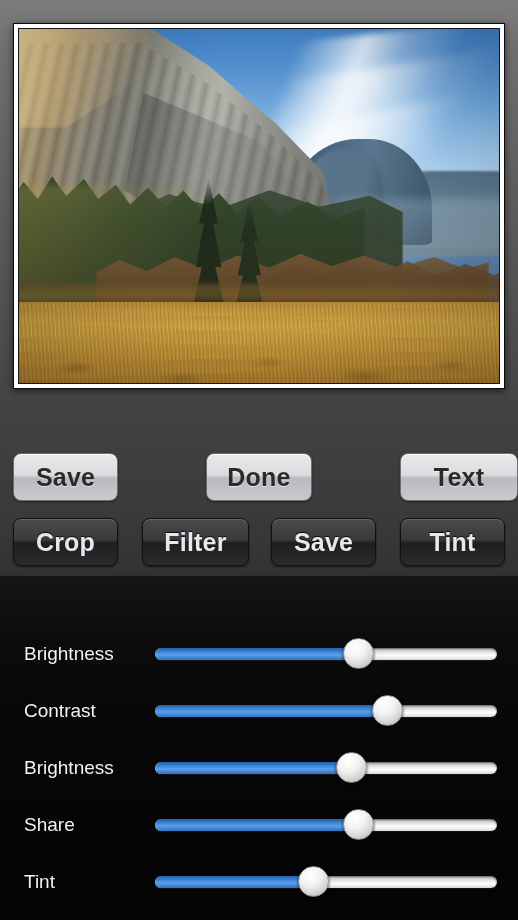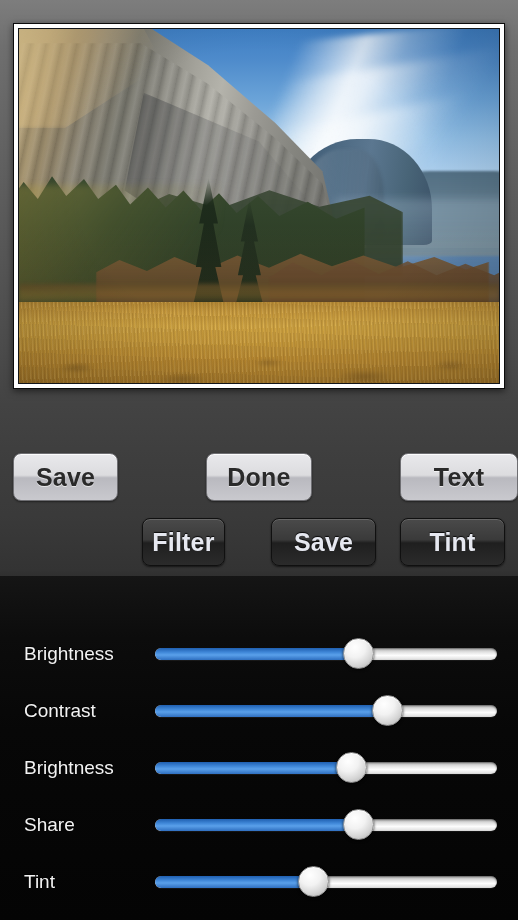--- a/index.html
+++ b/index.html
@@ -431,21 +431,22 @@
     </div>
   </div>
 
   <div id="button-area">
     <div class="btn-row" id="row-primary">
         <div class="btn btn-light" style="left: 13px; width: 105px;">Save</div>
         <div class="btn btn-light" style="left: 206px; width: 106px;">Done</div>
         <div class="btn btn-light" style="left: 400px; width: 118px;">Text</div>
       </div>
     <div class="btn-row" id="row-tools">
-        <div class="btn btn-dark" style="left: 142px; width: 83px;">Filter</div>
+        <div class="btn btn-dark" style="left: 13px; width: 105px;">Crop</div>
+        <div class="btn btn-dark" style="left: 142px; width: 107px;">Filter</div>
         <div class="btn btn-dark" style="left: 271px; width: 105px;">Save</div>
         <div class="btn btn-dark" style="left: 400px; width: 105px;">Tint</div>
       </div>
   </div>
 
   <div id="slider-panel">
       <div class="slider-row" style="top: 58px;">
         <div class="slider-label">Brightness</div>
         <div class="slider-track">
           <div class="slider-fill" style="width: 203px;"></div>

